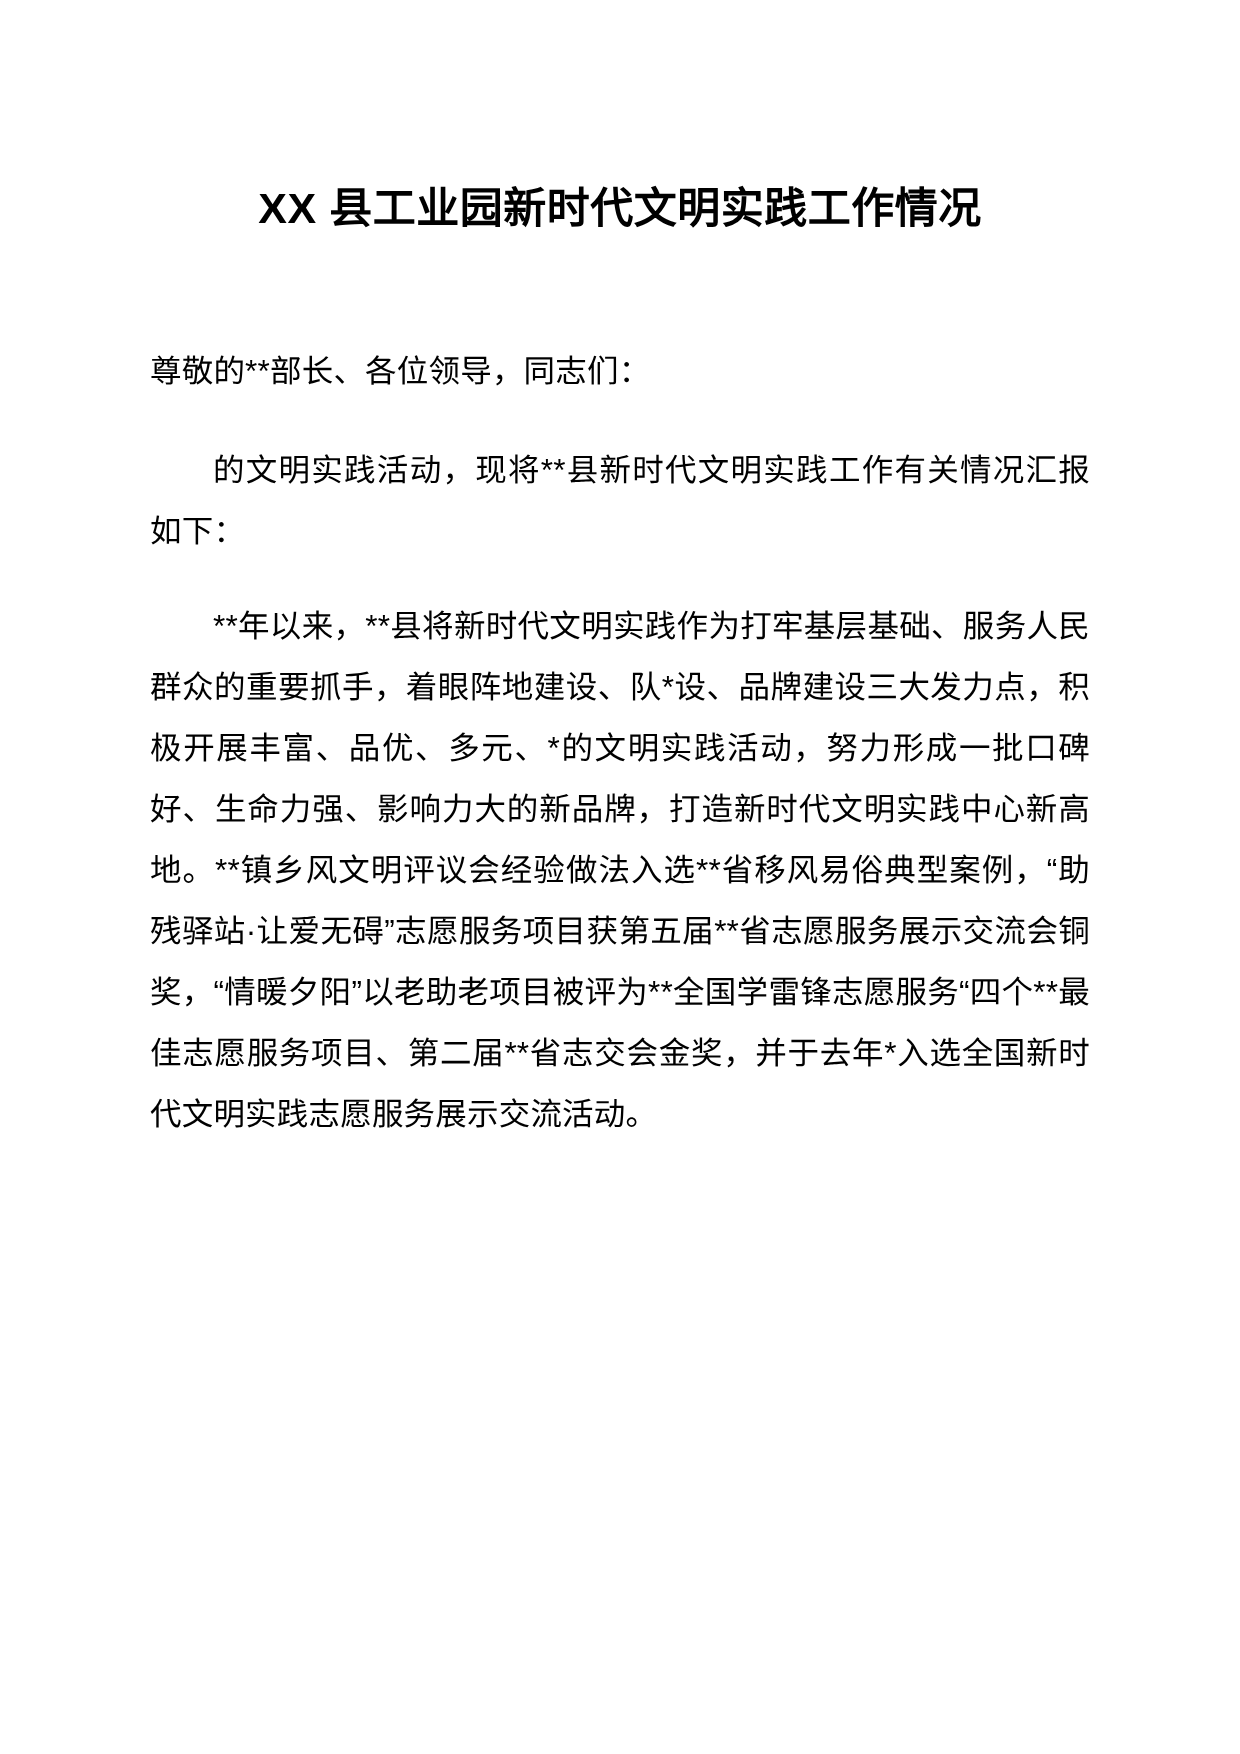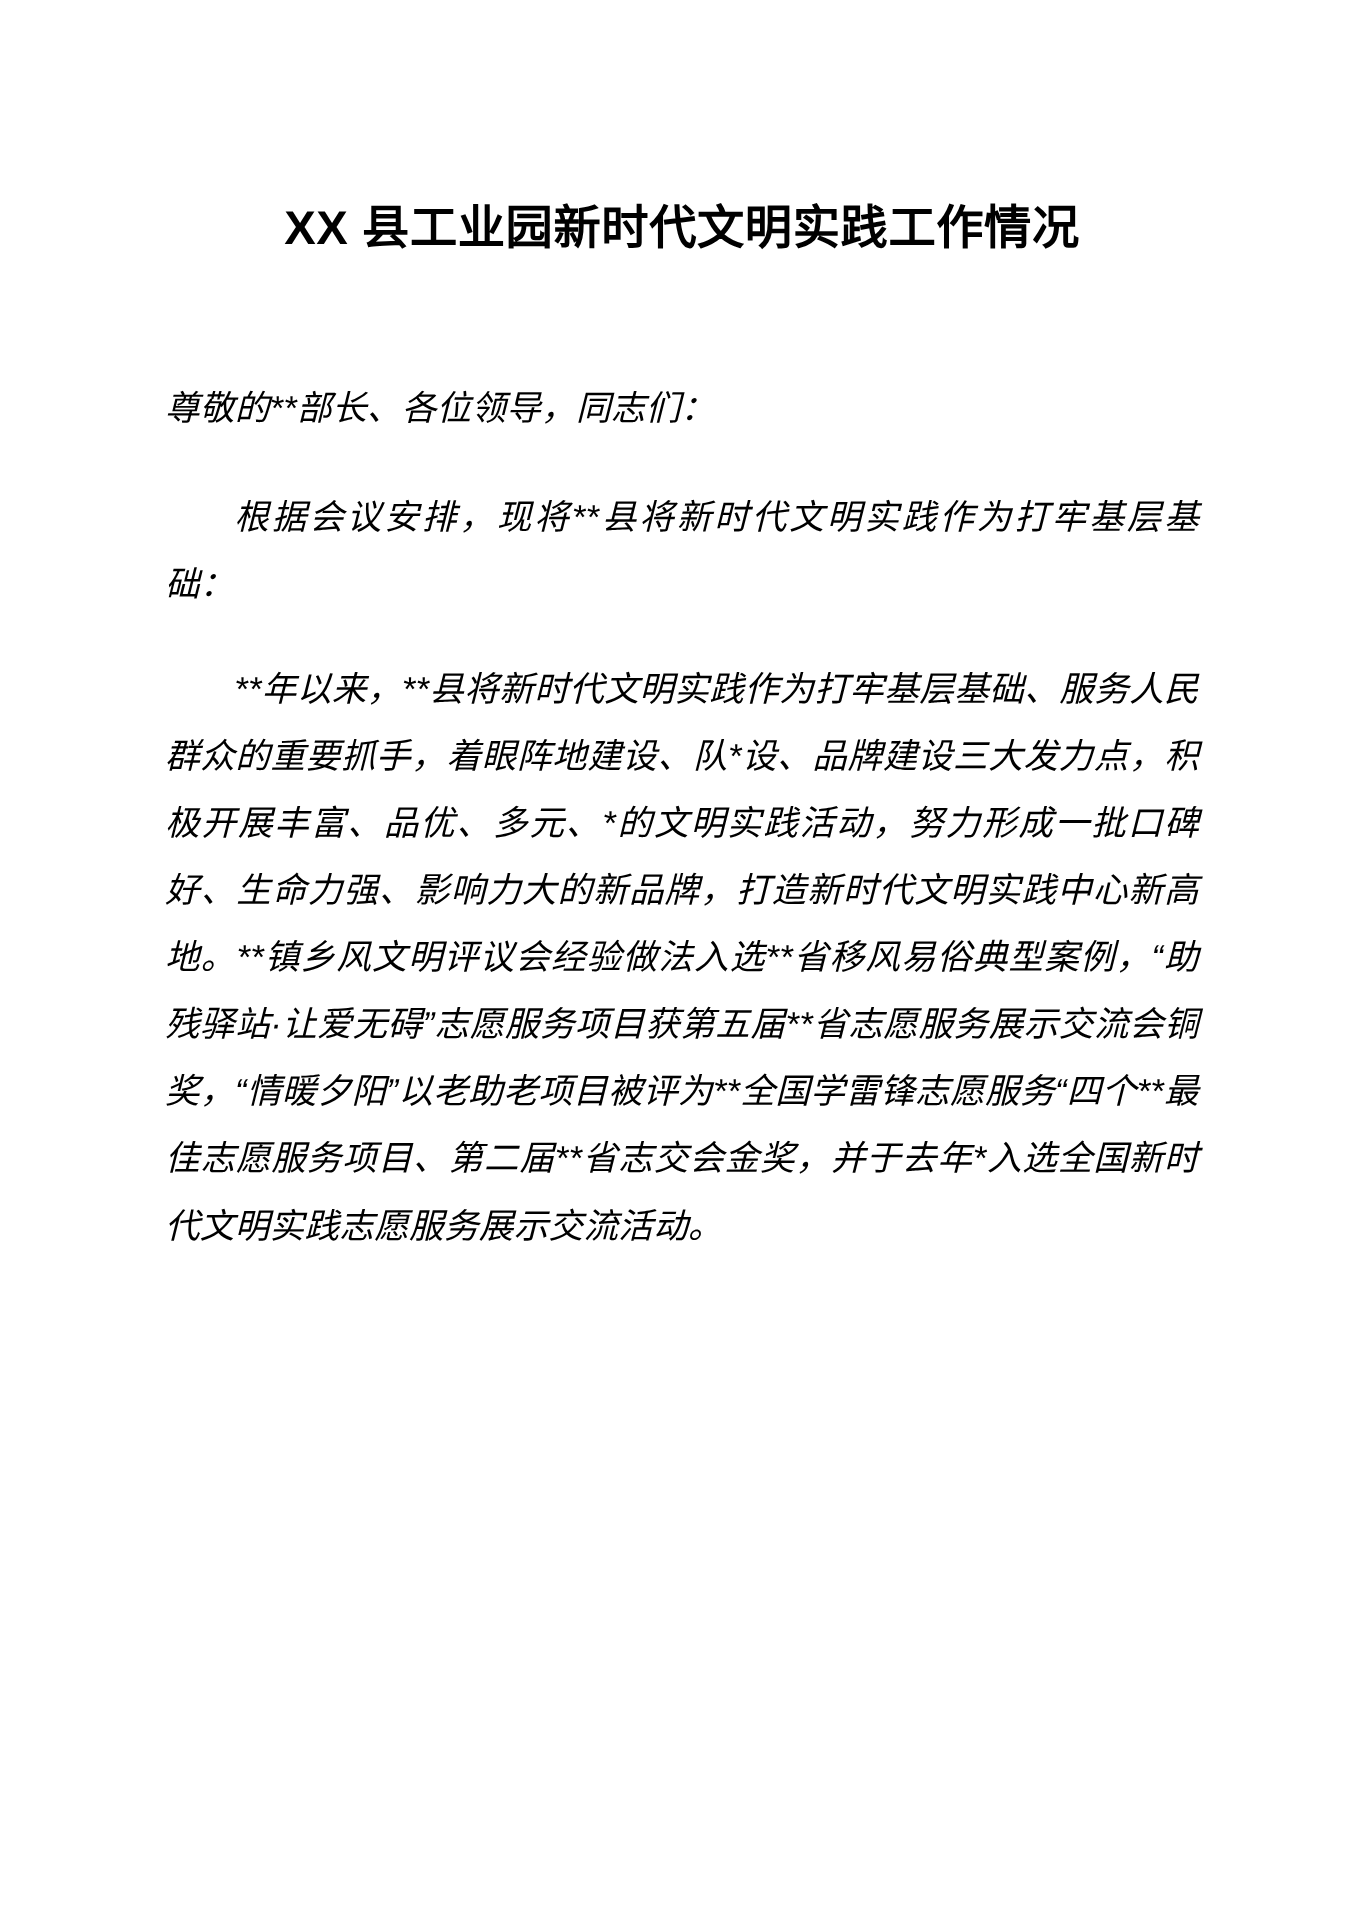--- a/index.html
+++ b/index.html
@@ -50,21 +50,20 @@
     padding-top: 108px;
   }
   .para {
     font-size: 31.5px;
     line-height: 61px;
     text-align: justify;
     text-justify: inter-ideograph;
     letter-spacing: 0.2px;
     margin: 0 0 26px 0;
     color: #000000;
-    font-style: italic;
   }
   .para.indent {
     text-indent: 2em;
   }
   .para.salutation {
     text-indent: 0;
     margin-bottom: 38px;
   }
   .para.spaced {
     margin-bottom: 34px;
@@ -76,19 +75,19 @@
 <div class="page">
 
   <div class="doc-title">
     <div class="title-line title-line-1">XX 县工业园新时代文明实践工作情况</div>
   </div>
 
   <div class="body-block">
 
     <p class="para salutation">尊敬的**部长、各位领导，同志们：</p>
 
-    <p class="para indent spaced">根据会议安排，现将**县将新时代文明实践作为打牢基层基础：</p>
+    <p class="para indent spaced">的文明实践活动，现将**县新时代文明实践工作有关情况汇报如下：</p>
 
     <p class="para indent">**年以来，**县将新时代文明实践作为打牢基层基础、服务人民群众的重要抓手，着眼阵地建设、队*设、品牌建设三大发力点，积极开展丰富、品优、多元、*的文明实践活动，努力形成一批口碑好、生命力强、影响力大的新品牌，打造新时代文明实践中心新高地。**镇乡风文明评议会经验做法入选**省移风易俗典型案例，“助残驿站·让爱无碍”志愿服务项目获第五届**省志愿服务展示交流会铜奖，“情暖夕阳”以老助老项目被评为**全国学雷锋志愿服务“四个**最佳志愿服务项目、第二届**省志交会金奖，并于去年*入选全国新时代文明实践志愿服务展示交流活动。</p>
 
   </div>
 
 </div>
 
 </body></html>

